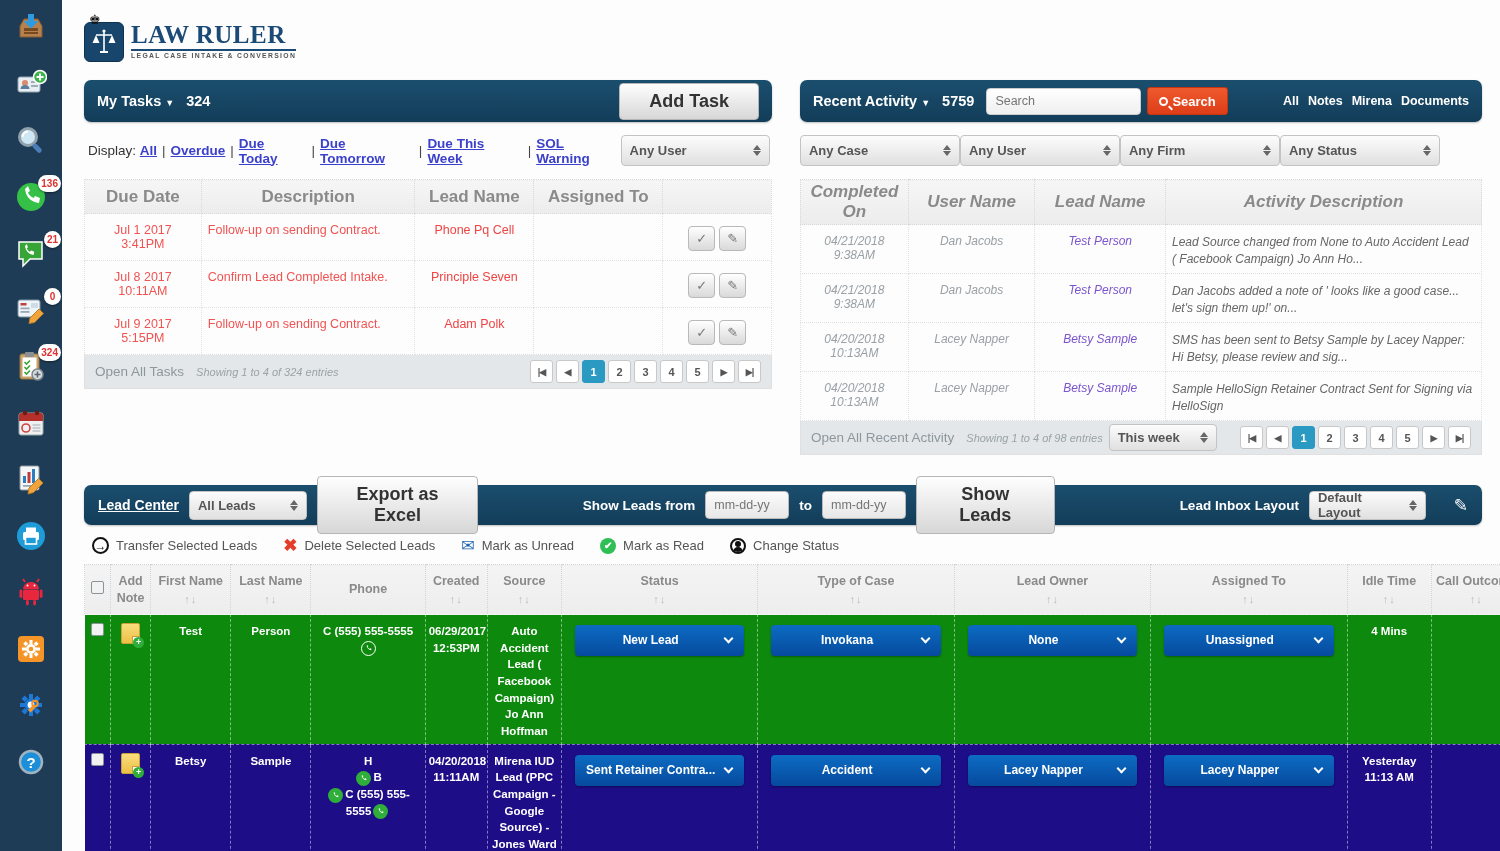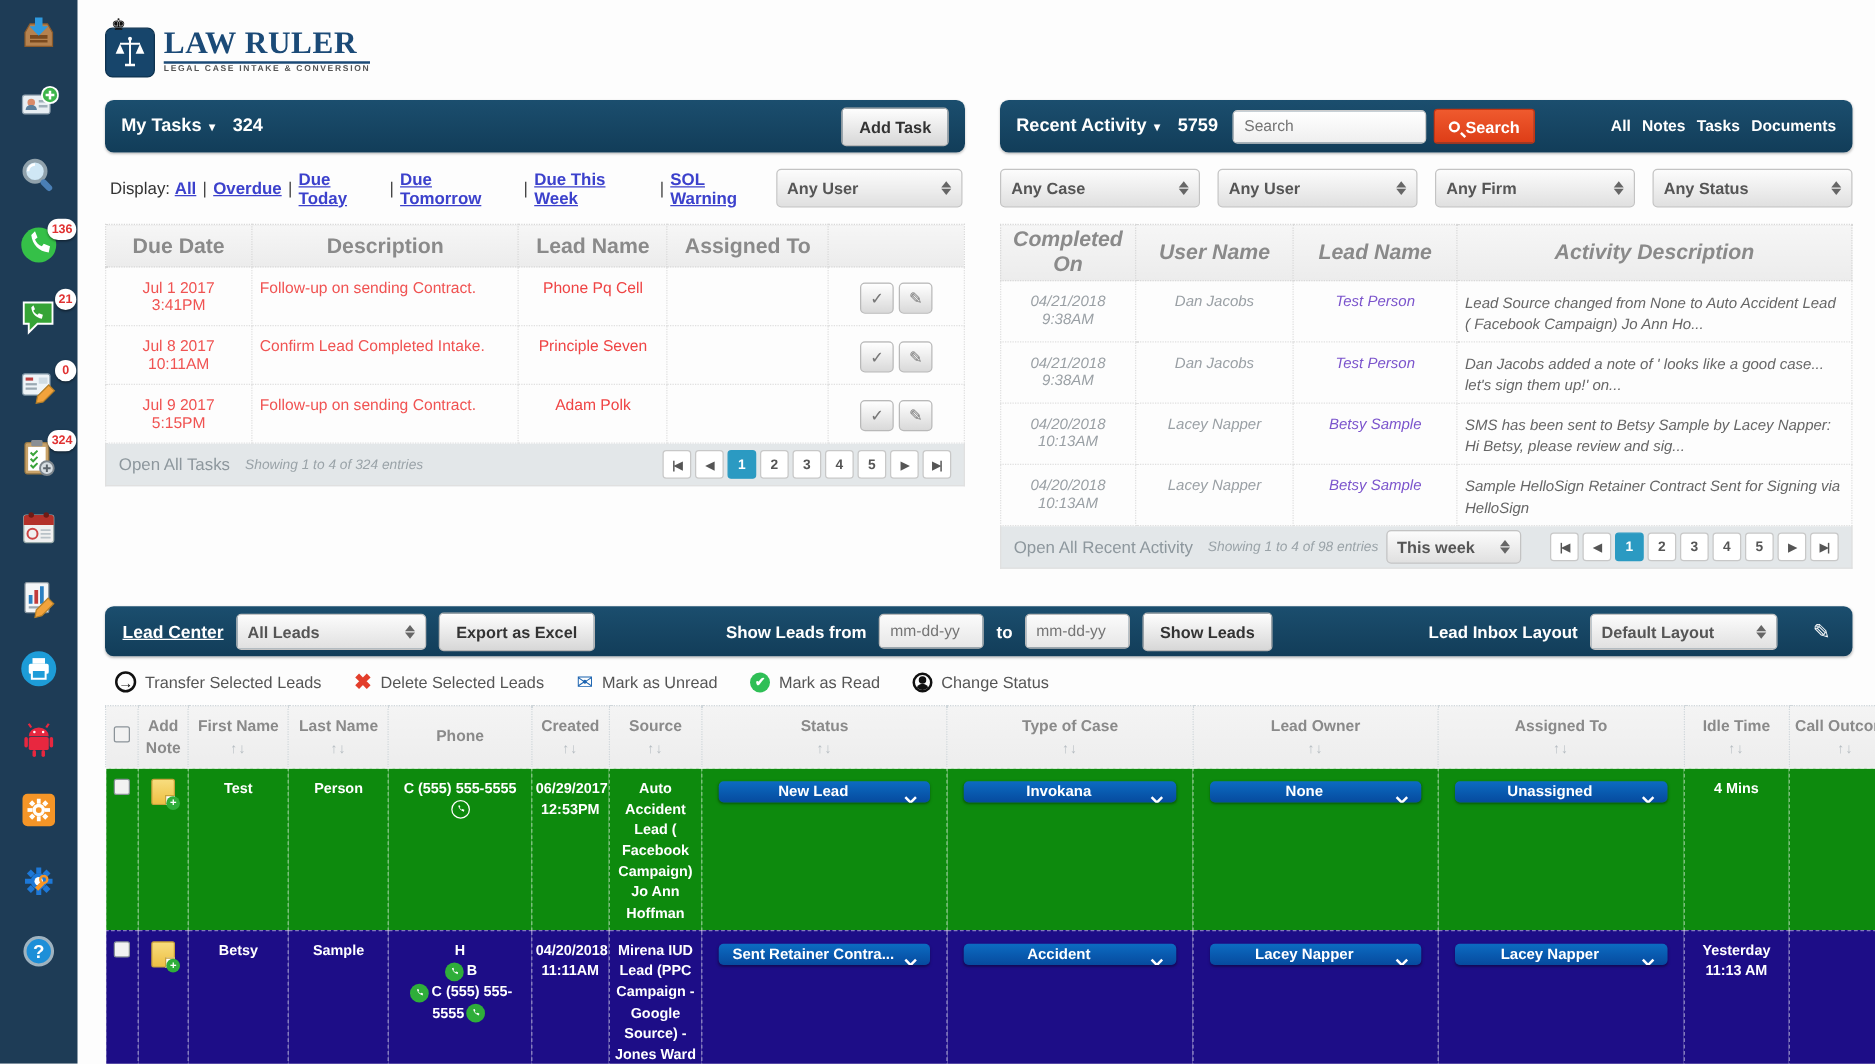--- a/index.html
+++ b/index.html
@@ -38,21 +38,21 @@
   .panel-hd {
     background:linear-gradient(#1b4e6e,#123d59); border-radius:7px; height:42px;
     display:flex; align-items:center; color:#fff; padding:0 13px; gap:12px;
     box-shadow:0 1px 2px rgba(0,0,0,.25);
   }
   .panel-title { font-weight:bold; font-size:14.5px; }
   .caret-down { font-size:9px; margin-left:4px; }
   .panel-count { font-weight:bold; font-size:14.5px; }
   .btn-gray {
     background:linear-gradient(#fefefe,#d7d7d7); border:1px solid #b5b5b5; border-radius:4px;
-    color:#333; font-weight:bold; font-size:13px; padding:7px 13px; cursor:pointer;
+    color:#333; font-weight:bold; font-size:18px; padding:7px 29px; cursor:pointer;
     font-family:"Liberation Sans", sans-serif;
   }
   
   .disp-row { display:flex; align-items:center; margin:13px 2px 0 4px; font-size:13.5px; color:#333; }
   .disp-link { color:#3c41cc; font-weight:bold; text-decoration:underline; cursor:pointer; }
   .disp-sep { color:#444; margin:0 5px; text-decoration:none; }
   .dd {
     background:linear-gradient(#fcfcfc,#e0e0e0); border:1px solid #c3c3c3; border-radius:4px;
     height:31px; display:flex; align-items:center; justify-content:space-between;
     padding:0 8px; font-weight:bold; color:#555; font-size:13px; cursor:pointer;
@@ -101,21 +101,21 @@
   }
   .btn-red {
     background:linear-gradient(#ef5a2e,#dd3d17); border:1px solid #c53512; border-radius:3px;
     color:#fff; font-weight:bold; font-size:13px; height:28px; padding:0 11px; cursor:pointer;
     display:flex; align-items:center; gap:4px; font-family:"Liberation Sans", sans-serif;
   }
   .mag { width:9px; height:9px; border:2px solid #fff; border-radius:50%; position:relative; display:inline-block; }
   .mag::after { content:""; position:absolute; width:5px; height:2px; background:#fff; transform:rotate(45deg); left:7px; top:8px; }
   .hd-links { margin-left:auto; display:flex; gap:9px; font-size:12.5px; font-weight:bold; }
   .hd-links span { cursor:pointer; }
-  .filters-4 { display:flex; justify-content:space-between; margin-top:13px; }
+  .filters-4 { display:flex; margin-top:13px; }
   .filters-4 .dd { width:160px; }
   .act-table { margin-top:13px;font-style:italic; }
   .act-table td { height:49px; font-size:12px; }
   .gray-cell { color:#9aa0a5; }
   .act-desc { text-align:left !important; color:#666; line-height:1.45; }
   
   .lc-bar {
     margin:30px 18px 0 22px; background:linear-gradient(#1b4e6e,#123d59); border-radius:7px;
     height:40px; display:flex; align-items:center; padding:0 14px; color:#fff; gap:10px;
     box-shadow:0 1px 2px rgba(0,0,0,.25);
@@ -155,21 +155,21 @@
     border:1px dotted #cfd6da; height:50px; padding:3px 2px; vertical-align:middle; line-height:1.3;
   }
   .sort-ic { display:block; color:#b5bcc1; font-size:11px; letter-spacing:1px; margin-top:3px; font-weight:normal; }
   .lead-table td {
     border:1px dashed rgba(255,255,255,.45); color:#fff; font-weight:bold; font-size:11.5px;
     text-align:center; vertical-align:top; padding:8px 3px 4px; line-height:1.45;
   }
   tr.row-green td { background:#0d8a0d; }
   tr.row-indigo td { background:#1d0d87; }
   .status-btn {
-    background:linear-gradient(#0c6cc2,#064a9e); border-radius:4px; height:17px; margin:2px 10px 0;
+    background:linear-gradient(#0c6cc2,#064a9e); border-radius:4px; height:31px; margin:2px 10px 0;
     display:flex; align-items:center; justify-content:center; position:relative; color:#fff;
     font-weight:bold; font-size:12px; cursor:pointer; padding:0 26px 0 8px; box-shadow:0 1px 2px rgba(0,0,0,.35);
     white-space:nowrap; overflow:hidden;
   }
   .status-btn .chev { position:absolute; right:12px; top:10px; width:7px; height:7px; border-right:2px solid #fff; border-bottom:2px solid #fff; transform:rotate(45deg); }
   .cbx { width:13px; height:13px; background:#f2f2f2; border:1px solid #8b9399; border-radius:2px; display:inline-block; cursor:pointer; }
   .note-ic { position:relative; width:19px; height:21px; background:linear-gradient(#f8dd7e,#eec044); border:1px solid #c9a23a; border-radius:2px; display:inline-block; cursor:pointer; }
   .note-ic::before { content:""; position:absolute; right:-1px; bottom:-1px; width:7px; height:7px; background:#fff; border-left:1px solid #c9a23a; border-top:1px solid #c9a23a; }
   .note-ic::after { content:"+"; position:absolute; right:-5px; bottom:-5px; width:11px; height:11px; background:#2fae3a; border-radius:50%; color:#fff; font-size:9px; line-height:11px; text-align:center; font-weight:bold; }
   .picon { width:15px; height:15px; border-radius:50%; background:#2fae3a; display:inline-flex; align-items:center; justify-content:center; vertical-align:middle; margin:0 2px; }
@@ -462,21 +462,21 @@
         <span class="panel-title"><span>Recent Activity</span><span class="caret-down">▼</span></span>
         <span class="panel-count">5759</span>
         <input class="srch-input" placeholder="Search" style="">
         <button class="btn-red" style="margin-left:-6px;">
             <span class="mag"></span>
             <span>Search</span>
           </button>
         <div class="hd-links">
           <span>All</span>
           <span>Notes</span>
-          <span>Tasks</span>
+          <span>Mirena</span>
           <span>Documents</span>
         </div>
       </div>
 
       <div class="filters-4">
         <span class="dd">
             <span>Any Case</span>
             <span class="spinner">
               <i class="up"></i>
               <i class="dn"></i>

